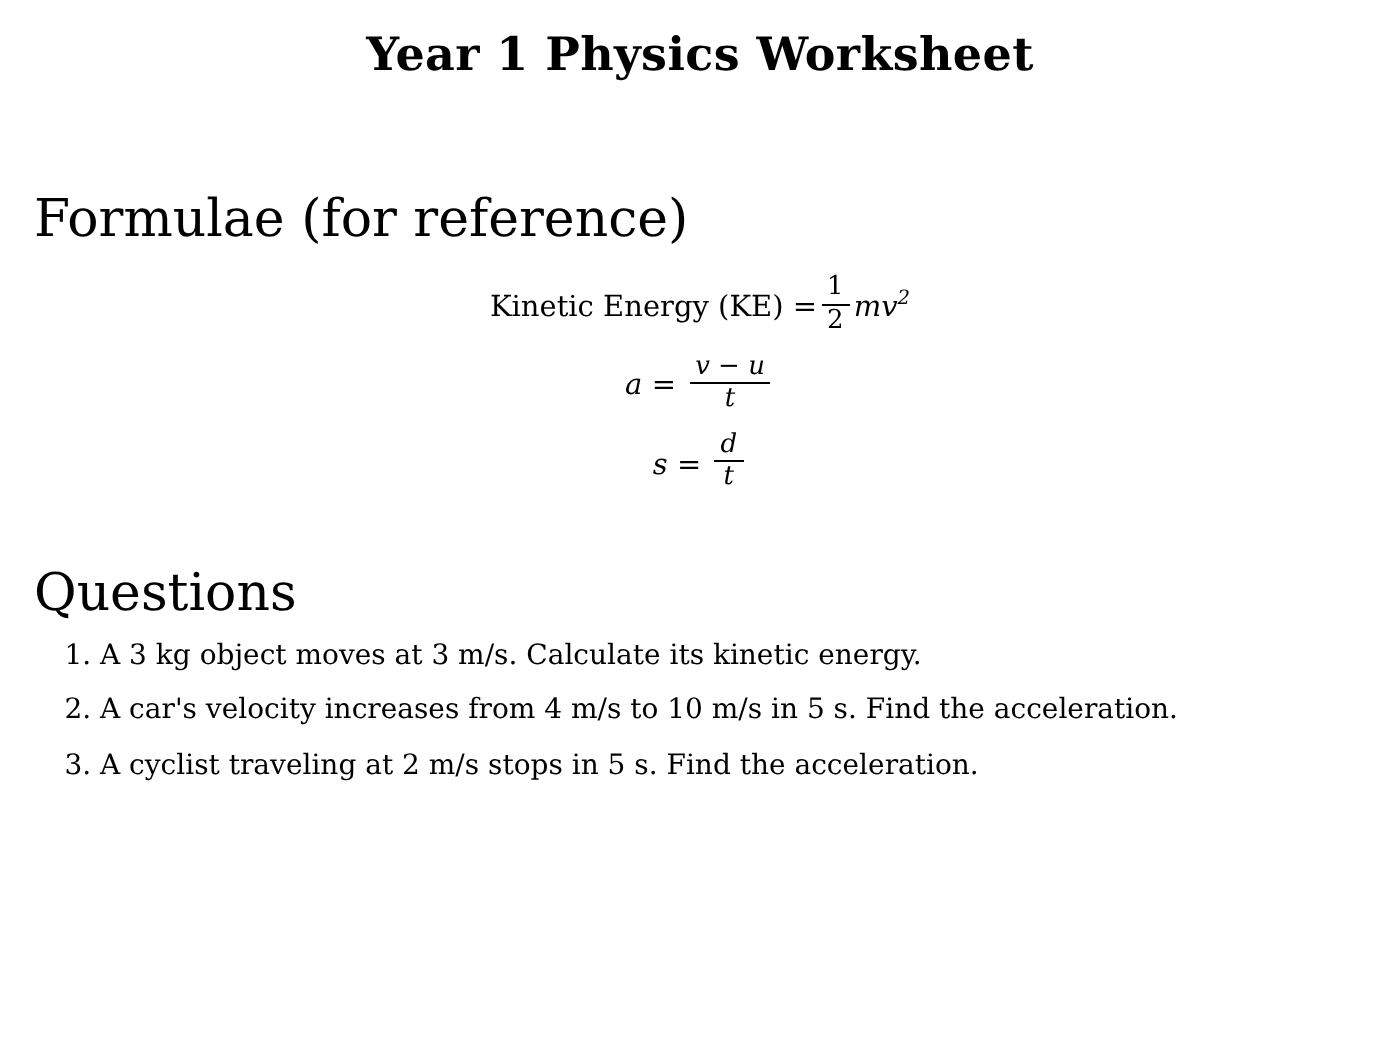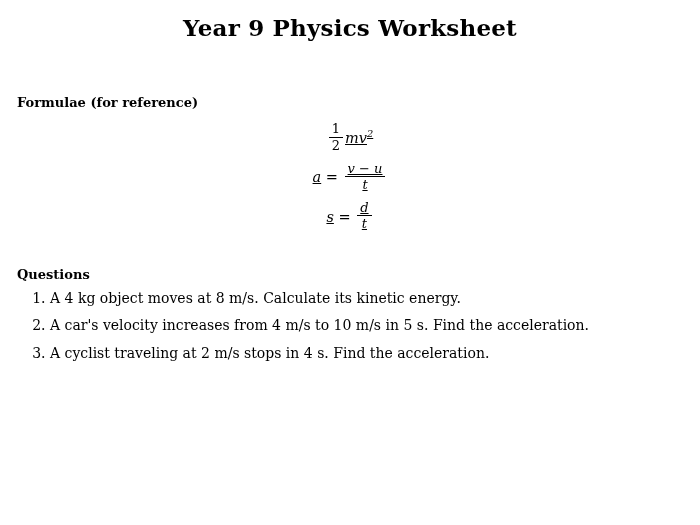--- a/index.html
+++ b/index.html
@@ -25,22 +25,22 @@
     text-align: center;
     font-family: "DejaVu Serif", serif;
     font-weight: bold;
     font-size: 23px;
     letter-spacing: 0.2px;
     margin-top: 14px;
     margin-bottom: 0;
   }
   .section-heading {
     font-family: "DejaVu Serif", serif;
-    font-weight: bold;
-    font-size: 13px;
+    font-weight: normal;
+    font-size: 26px;
     margin: 0;
     padding: 0;
   }
   .sec-formulae {
     margin-top: 54px;
     margin-left: 3px;
   }
   .sec-questions {
     margin-top: 34px;
     margin-left: 3px;
@@ -52,21 +52,20 @@
     font-size: 14.5px;
     line-height: 1.0;
   }
   .formula-line {
     margin: 0 0 9px 0;
     display: block;
     white-space: nowrap;
   }
   .ital {
     font-style: italic;
-    text-decoration: underline;
   }
   .frac {
     display: inline-block;
     vertical-align: middle;
     text-align: center;
     line-height: 1.05;
     margin: 0 2px;
     position: relative;
     top: -0.12em;
   }
@@ -102,28 +101,28 @@
   ol.qlist li {
     margin-bottom: 10px;
     line-height: 1.25;
   }
 </style>
 </head>
 <body>
 
 <div class="page">
 
-  <h1 class="doc-title">Year 9 Physics Worksheet</h1>
+  <h1 class="doc-title">Year 1 Physics Worksheet</h1>
 
   <h2 class="section-heading sec-formulae">Formulae (for reference)</h2>
 
   <div class="formula-block">
 
     <div class="formula-line">
-      <span class="frac"><span class="num">1</span><span class="den">2</span></span><span class="ital">mv</span><sup class="exp ital">2</sup>
+      <span>Kinetic Energy (KE) =</span><span class="frac"><span class="num">1</span><span class="den">2</span></span><span class="ital">mv</span><sup class="exp ital">2</sup>
     </div>
 
     <div class="formula-line">
       <span class="ital">a</span>
       <span>=</span>
       <span class="frac"><span class="num ital">v − u</span><span class="den ital">t</span></span>
     </div>
 
 
     <div class="formula-line">
@@ -131,18 +130,18 @@
       <span>=</span>
       <span class="frac"><span class="num ital">d</span><span class="den ital">t</span></span>
     </div>
 
   </div>
 
   <h2 class="section-heading sec-questions">Questions</h2>
 
 
   <ol class="qlist">
-    <li>A 4 kg object moves at 8 m/s. Calculate its kinetic energy.</li>
+    <li>A 3 kg object moves at 3 m/s. Calculate its kinetic energy.</li>
     <li>A car's velocity increases from 4 m/s to 10 m/s in 5 s. Find the acceleration.</li>
-    <li>A cyclist traveling at 2 m/s stops in 4 s. Find the acceleration.</li>
+    <li>A cyclist traveling at 2 m/s stops in 5 s. Find the acceleration.</li>
   </ol>
 
 </div>
 
 </body></html>

